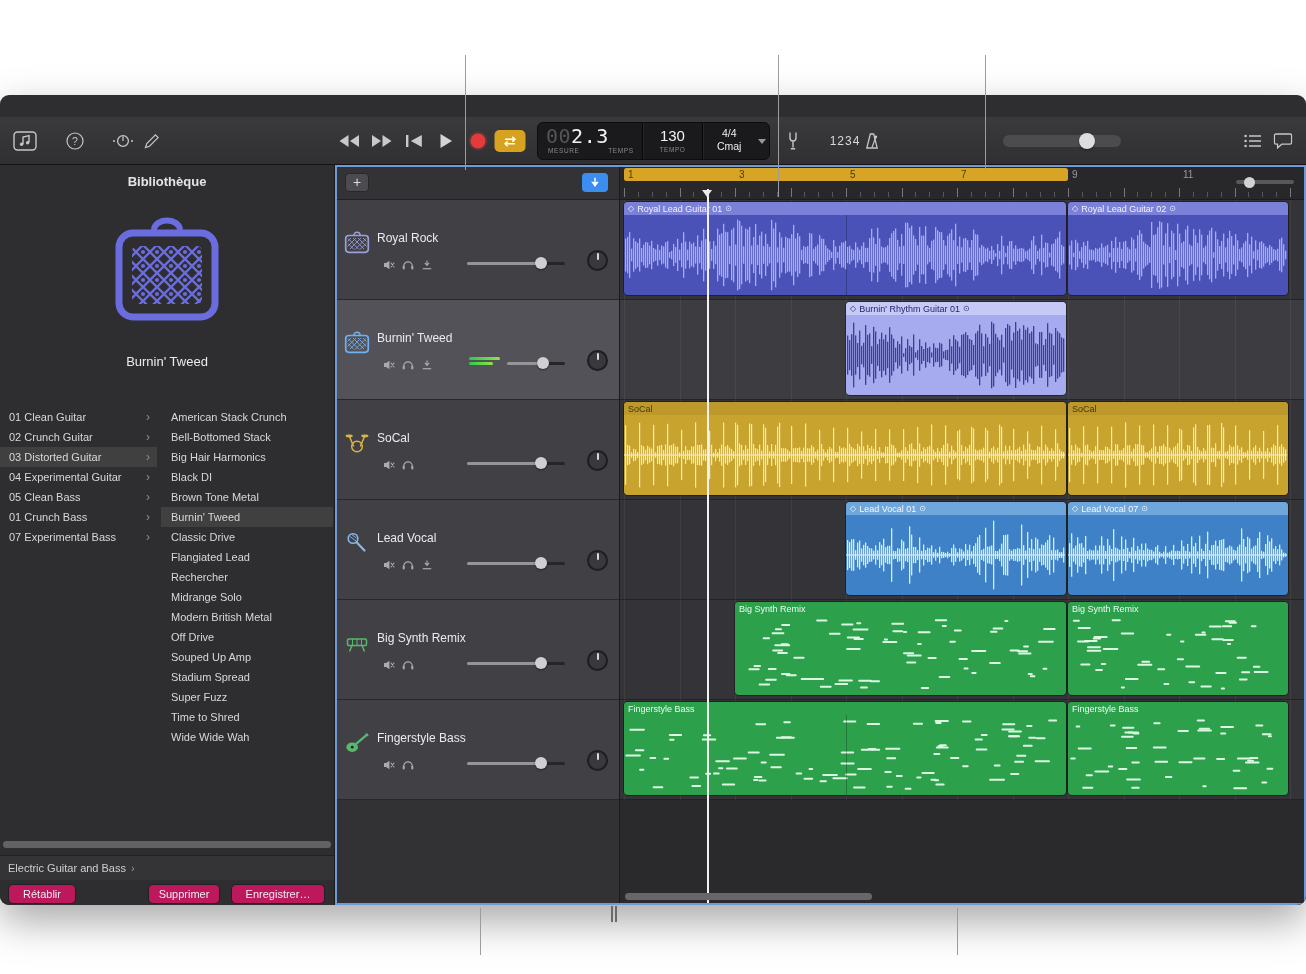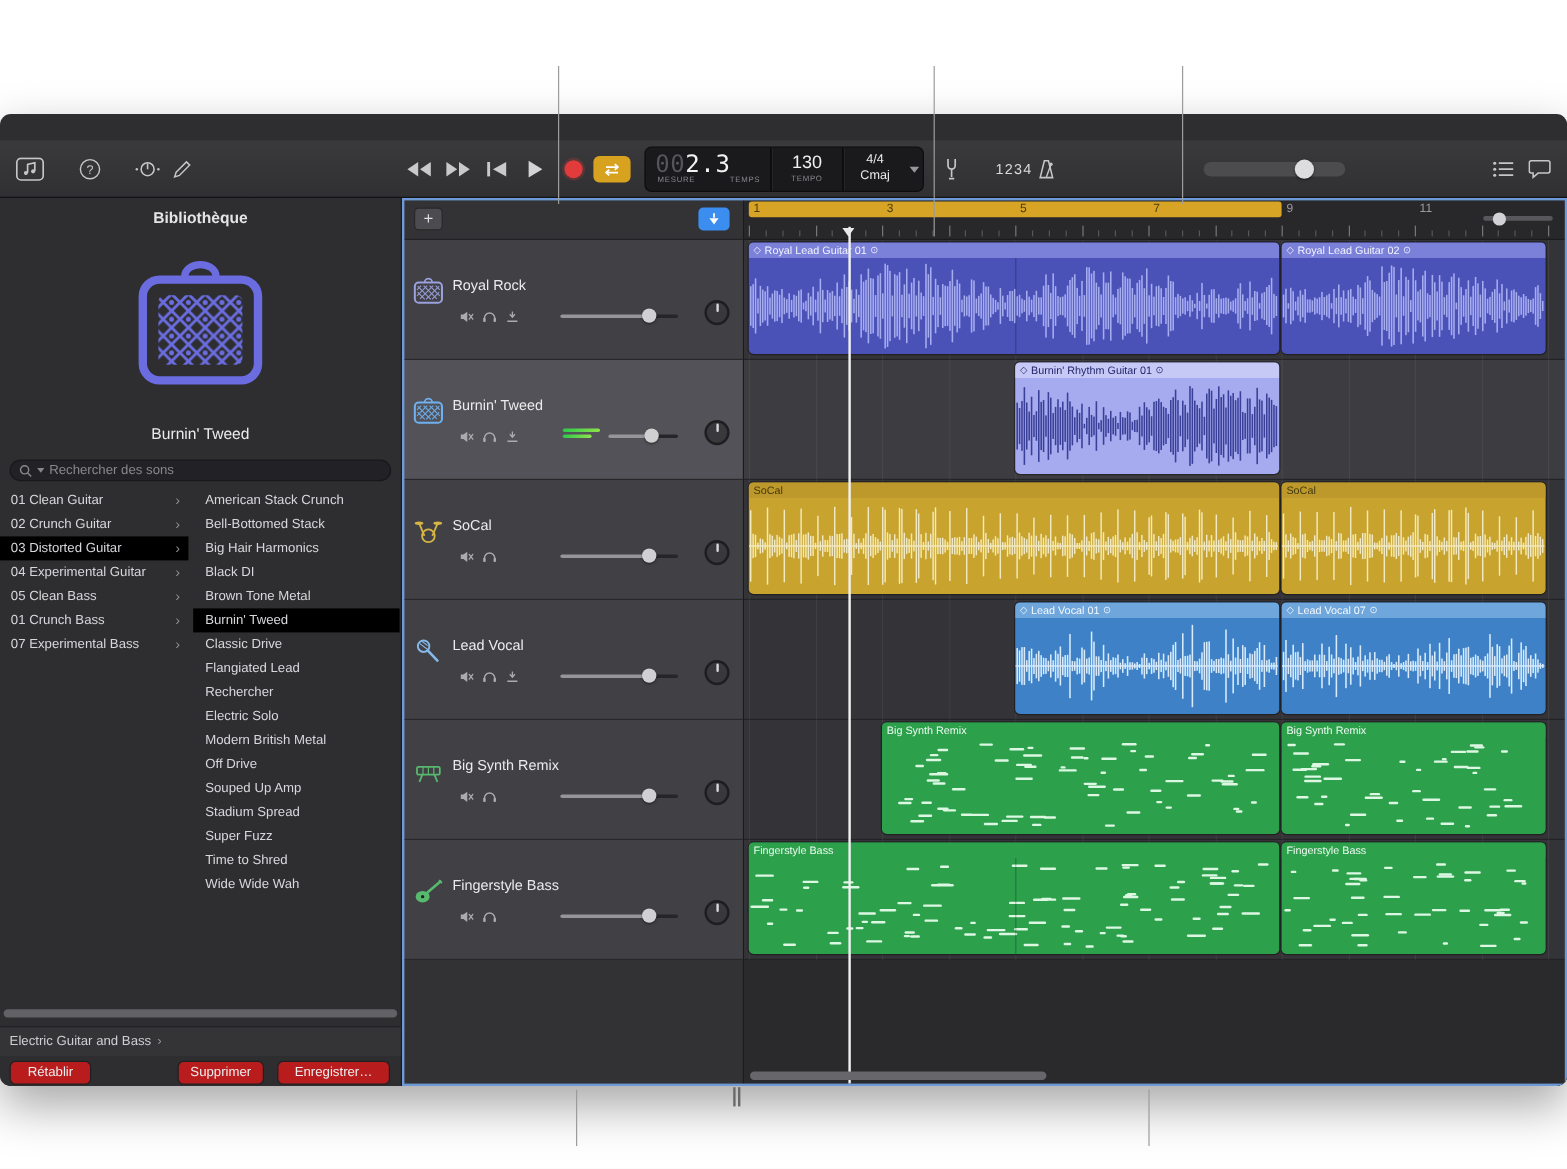--- a/index.html
+++ b/index.html
@@ -50,26 +50,26 @@
 .patch-name{position:absolute;top:189px;width:100%;text-align:center;font-size:13px;color:#ebebee}
 .search{position:absolute;left:8px;top:218px;width:318px;height:18px;background:#222226;border:1px solid #18181b;border-radius:9px;display:flex;align-items:center;padding:0 7px;gap:4px}
 .s-chev{border-left:3px solid transparent;border-right:3px solid transparent;border-top:4px solid #87878c}
 .s-input{flex:1;background:none;border:none;outline:none;color:#ddd;font-size:11px;font-family:"Liberation Sans",sans-serif}
 .s-input::placeholder{color:#87878c}
 .lists{position:absolute;left:0;top:242px;width:100%;height:432px;overflow:hidden}
 .col-cat{position:absolute;left:0;top:0;width:157px}
 .col-patch{position:absolute;left:161px;top:0;right:1px}
 .lib-item{position:relative;height:20px;line-height:20px;font-size:11px;color:#d8d8dc;padding-left:9px;white-space:nowrap;overflow:hidden}
 .col-patch .lib-item{padding-left:10px}
-.lib-item.sel{background:#000000}
+.lib-item.sel{background:#404040}
 .li-chev{position:absolute;right:7px;top:0;color:#8b8b90;font-size:12px}
 .lib-scroll{position:absolute;left:3px;top:676px;width:328px;height:7px;background:#626266;border-radius:3.5px}
 .lib-foot{position:absolute;left:0;top:690px;width:100%;height:25px;background:#343437;border-top:1px solid #222225;line-height:25px;padding-left:8px;font-size:11px;color:#cfcfd3}
 .foot-chev{color:#97979b;margin-left:5px}
-.lib-btn{position:absolute;top:719px;height:20px;background:#b91c1c;border:1px solid #202023;border-radius:5px;color:#ededef;font-size:11px;font-family:"Liberation Sans",sans-serif}
+.lib-btn{position:absolute;top:719px;height:20px;background:#be185d;border:1px solid #202023;border-radius:5px;color:#ededef;font-size:11px;font-family:"Liberation Sans",sans-serif}
 
 
 .heads-top{position:absolute;top:0;left:0;right:0;height:35px;background:#333336;border-bottom:1px solid #222225}
 .add-track{position:absolute;left:10px;top:8px;width:24px;height:19px;background:#4c4c50;border:1px solid #28282b;border-radius:4px;color:#dcdcde;font-size:14px;line-height:15px;text-align:center;padding:0;font-family:"Liberation Sans",sans-serif}
 .catch-btn{position:absolute;left:247px;top:8px;width:26px;height:19px;border:none;border-radius:4px;display:flex;align-items:center;justify-content:center;padding:0}
 #track-rows{position:absolute;top:35px;left:0;right:0}
 .t-row{position:relative;height:100px;background:#414145;border-bottom:1px solid #28282b}
 .t-row.sel{background:#525258}
 .t-icon{position:absolute;left:9px;top:31px}
 .t-name{position:absolute;left:42px;top:31px;font-size:12px;font-weight:500;color:#ebebee;white-space:nowrap}
@@ -258,28 +258,20 @@
               <circle cx="7" cy="7" r="2.1" fill="#6a6ce0"></circle>
             </pattern>
           </defs>
           <path d="M46 16 v-3 a13 9.5 0 0 1 26 0 v3" fill="none" stroke="#6a6ce0" stroke-width="6"></path>
           <rect x="11" y="16" width="96" height="84" rx="14" fill="none" stroke="#6a6ce0" stroke-width="7"></rect>
           <rect x="24" y="29" width="70" height="58" rx="5" fill="url(#grille)"></rect>
         </svg>
       </div>
       <div class="patch-name">Burnin' Tweed</div>
 
-      <div class="search">
-        <svg width="11" height="11" viewBox="0 0 11 11">
-            <circle cx="4.5" cy="4.5" r="3.4" fill="none" stroke="#87878c" stroke-width="1.2"></circle>
-            <path d="M7.1 7.1 L10 10" stroke="#87878c" stroke-width="1.2"></path>
-          </svg>
-        <span class="s-chev"></span>
-        <input class="s-input" placeholder="Rechercher des sons" style="">
-      </div>
 
       <div class="lists">
         <div class="col-cat" id="cat-list">
             <div class="lib-item cat"><span class="li-lbl">01 Clean Guitar</span><span class="li-chev">›</span></div>
             <div class="lib-item cat"><span class="li-lbl">02 Crunch Guitar</span><span class="li-chev">›</span></div>
             <div class="lib-item cat sel"><span class="li-lbl">03 Distorted Guitar</span><span class="li-chev">›</span></div>
             <div class="lib-item cat"><span class="li-lbl">04 Experimental Guitar</span><span class="li-chev">›</span></div>
             <div class="lib-item cat"><span class="li-lbl">05 Clean Bass</span><span class="li-chev">›</span></div>
             <div class="lib-item cat"><span class="li-lbl">01 Crunch Bass</span><span class="li-chev">›</span></div>
             <div class="lib-item cat"><span class="li-lbl">07 Experimental Bass</span><span class="li-chev">›</span></div>
@@ -287,21 +279,21 @@
         <div class="col-patch" id="patch-list">
             <div class="lib-item"><span class="li-lbl">American Stack Crunch</span></div>
             <div class="lib-item"><span class="li-lbl">Bell-Bottomed Stack</span></div>
             <div class="lib-item"><span class="li-lbl">Big Hair Harmonics</span></div>
             <div class="lib-item"><span class="li-lbl">Black DI</span></div>
             <div class="lib-item"><span class="li-lbl">Brown Tone Metal</span></div>
             <div class="lib-item sel"><span class="li-lbl">Burnin' Tweed</span></div>
             <div class="lib-item"><span class="li-lbl">Classic Drive</span></div>
             <div class="lib-item"><span class="li-lbl">Flangiated Lead</span></div>
             <div class="lib-item"><span class="li-lbl">Rechercher</span></div>
-            <div class="lib-item"><span class="li-lbl">Electric Solo</span></div>
+            <div class="lib-item"><span class="li-lbl">Midrange Solo</span></div>
             <div class="lib-item"><span class="li-lbl">Modern British Metal</span></div>
             <div class="lib-item"><span class="li-lbl">Off Drive</span></div>
             <div class="lib-item"><span class="li-lbl">Souped Up Amp</span></div>
             <div class="lib-item"><span class="li-lbl">Stadium Spread</span></div>
             <div class="lib-item"><span class="li-lbl">Super Fuzz</span></div>
             <div class="lib-item"><span class="li-lbl">Time to Shred</span></div>
             <div class="lib-item"><span class="li-lbl">Wide Wide Wah</span></div>
           </div>
       </div>
 

